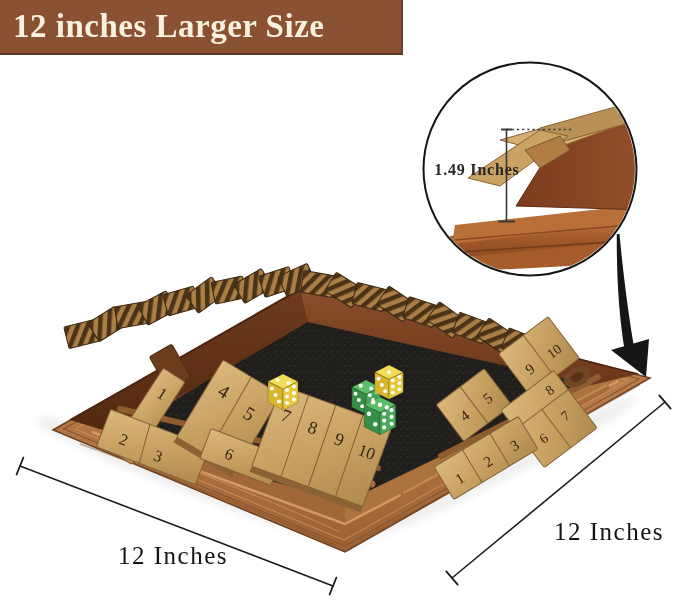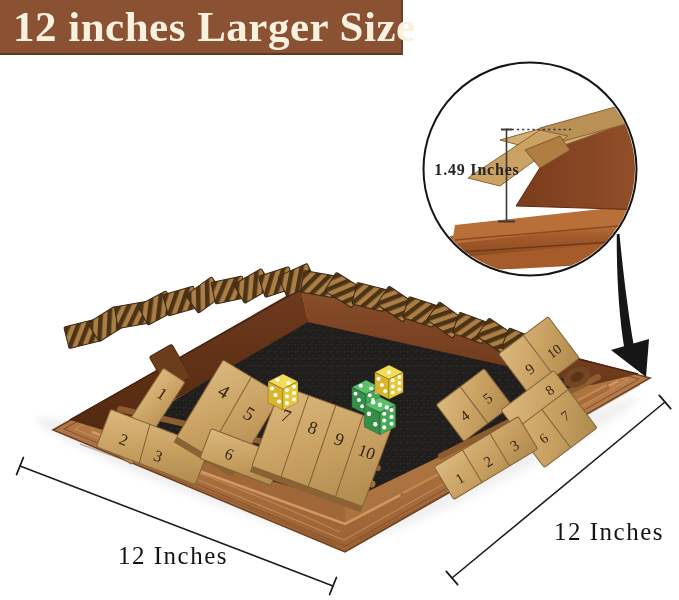--- a/index.html
+++ b/index.html
@@ -2,21 +2,21 @@
 <html><head>
 <meta charset="utf-8">
 <style>
   html,body{margin:0;padding:0;background:#fff;}
   .stage{position:relative;width:679px;height:600px;background:#ffffff;overflow:hidden;
          font-family:"Liberation Serif", serif;}
   .stage svg{position:absolute;left:0;top:0;}
   .banner{position:absolute;left:0;top:0;width:403px;height:55px;background:#8a5233;
           border-bottom:2px solid #5f3824;border-right:2px solid #6d4129;
           display:flex;align-items:center;box-sizing:border-box;padding-left:13px;}
-  .banner span{color:#f8f1df;font-weight:bold;font-size:43px;letter-spacing:.5px;white-space:nowrap;}
+  .banner span{color:#f8f1df;font-weight:bold;font-size:33px;letter-spacing:.5px;white-space:nowrap;}
   text{font-family:"Liberation Serif", serif;}
   .dimlabel{font-size:25px;fill:#141414;letter-spacing:1.5px;}
   .tilenum{fill:#352613;}
   .insetlabel{font-size:16px;font-weight:bold;fill:#262626;letter-spacing:.8px;}
 </style>
 </head>
 <body>
 
 <div class="stage">
 

